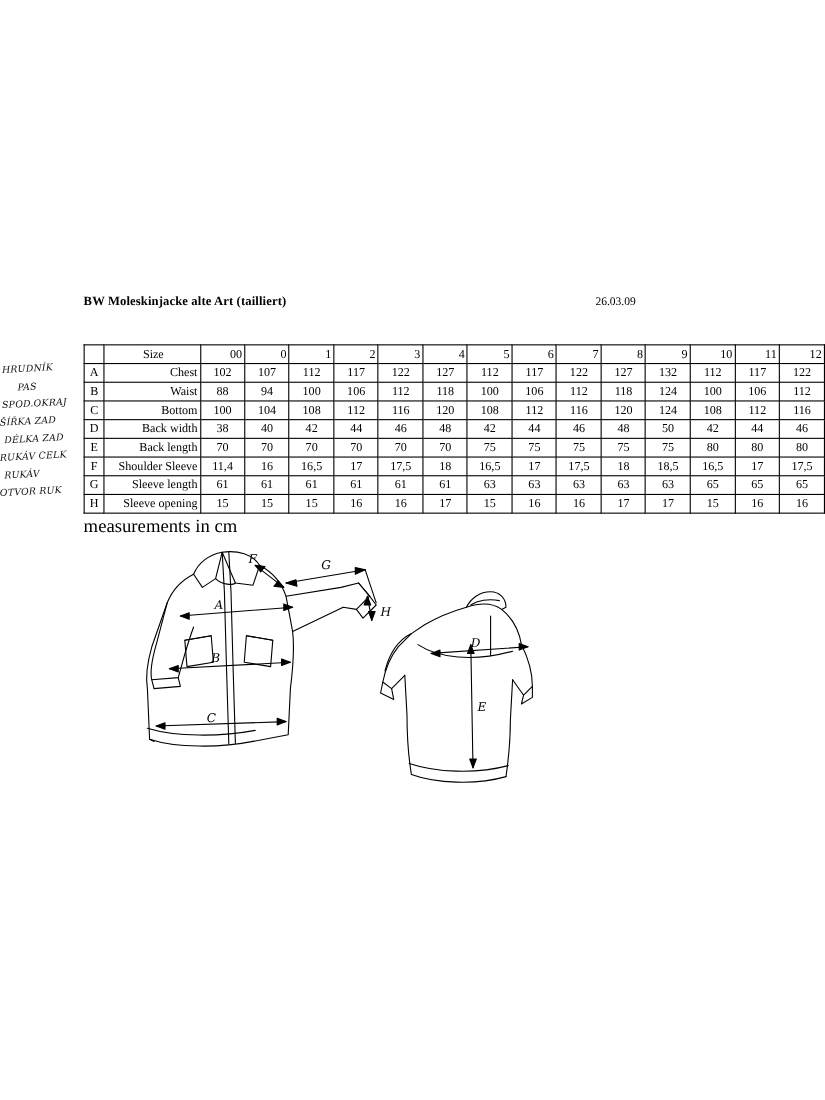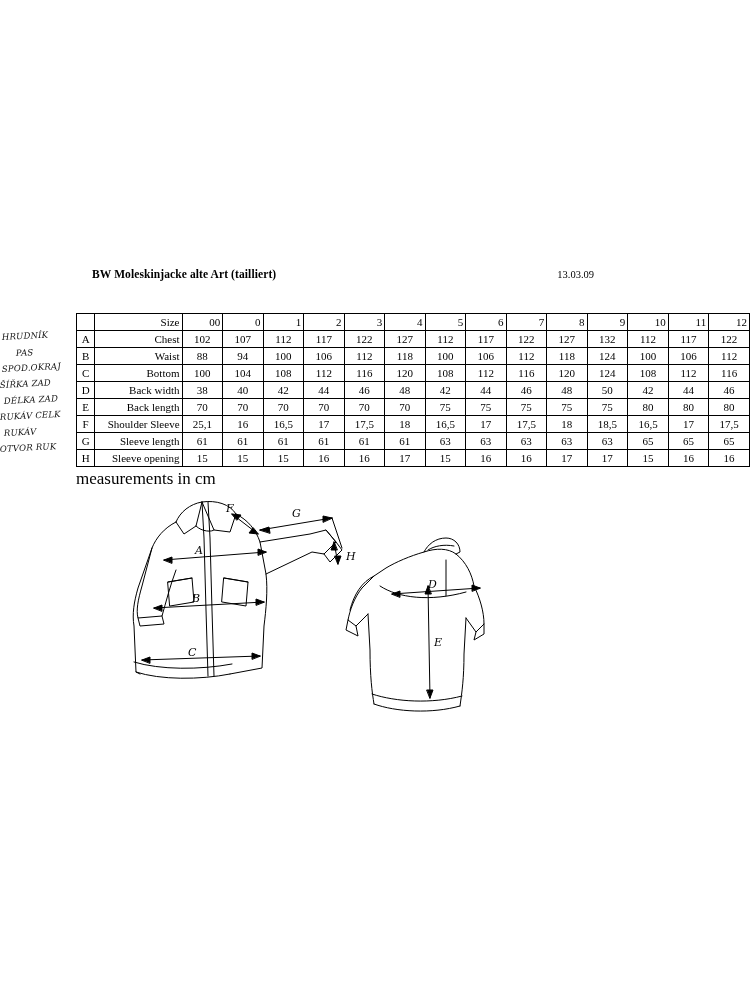--- a/index.html
+++ b/index.html
@@ -12,21 +12,21 @@
     height: 1000px;
     position: relative;
     font-family: "Liberation Serif", serif;
     color: #000;
     overflow: hidden;
   }
 
   
   #doc-header {
     position: absolute;
-    left: 16px;
+    left: 0;
     top: 268px;
     width: 616px;
     height: 18px;
   }
   #doc-title {
     position: absolute;
     left: 76px;
     top: 0;
     font-family: "Liberation Serif", serif;
     font-weight: bold;
@@ -71,21 +71,21 @@
     text-align: right;
     padding-left: 4px;
   }
   table.size-table td.val-col {
     width: 38px;
   }
   table.size-table tr.header-row td {
     text-align: right;
   }
   table.size-table tr.header-row td.label-col {
-    text-align: right;
+    text-align: center;
     margin-top: 16px;
   }
 
   
   .hand-notes {
     position: absolute;
     left: 0px;
     top: 330px;
     width: 76px;
     font-family: "DejaVu Serif", serif;
@@ -126,21 +126,21 @@
     top: 490px;
     width: 420px;
     height: 250px;
   }
 </style>
 </head>
 <body>
 
 <div id="doc-header">
   <div id="doc-title">BW Moleskinjacke alte Art  (tailliert)</div>
-  <div id="doc-date">13.03.09</div>
+  <div id="doc-date">26.03.09</div>
 </div>
 
 <div class="hand-notes">
   <div class="n0">HRUDNÍK</div>
   <div class="n1">PAS</div>
   <div class="n2">SPOD.OKRAJ</div>
   <div class="n3">ŠÍŘKA ZAD</div>
   <div class="n4">DÉLKA ZAD</div>
   <div class="n5">RUKÁV CELK</div>
   <div class="n6">RUKÁV</div>
@@ -254,21 +254,21 @@
           <td class="val-col">75</td>
           <td class="val-col">75</td>
           <td class="val-col">75</td>
           <td class="val-col">80</td>
           <td class="val-col">80</td>
           <td class="val-col">80</td>
         </tr>
         <tr>
           <td class="code-col">F</td>
           <td class="label-col">Shoulder Sleeve</td>
-          <td class="val-col">25,1</td>
+          <td class="val-col">11,4</td>
           <td class="val-col">16</td>
           <td class="val-col">16,5</td>
           <td class="val-col">17</td>
           <td class="val-col">17,5</td>
           <td class="val-col">18</td>
           <td class="val-col">16,5</td>
           <td class="val-col">17</td>
           <td class="val-col">17,5</td>
           <td class="val-col">18</td>
           <td class="val-col">18,5</td>

